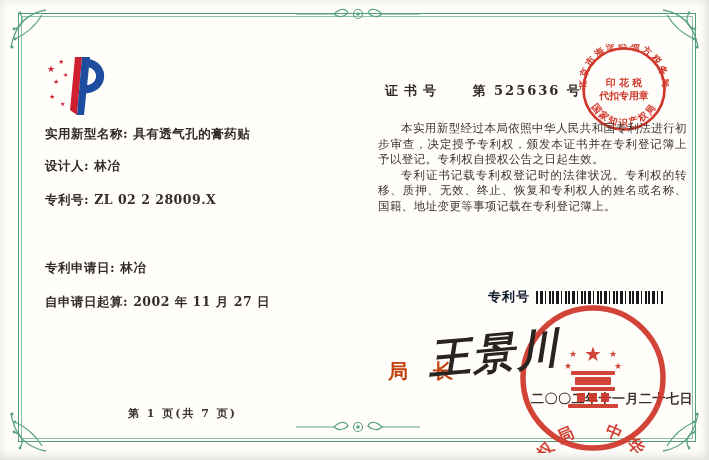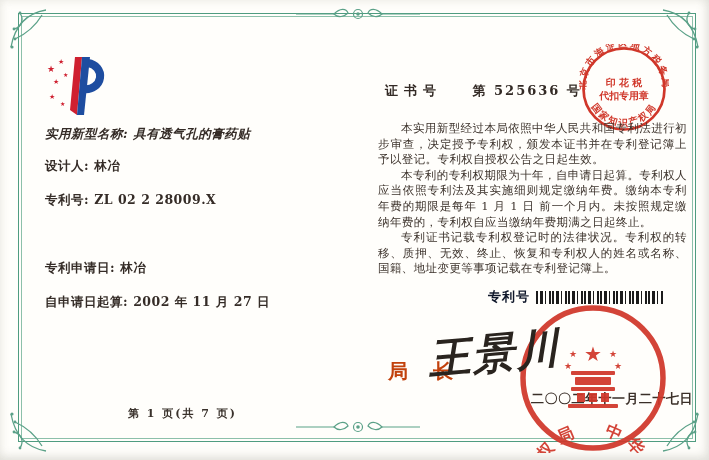--- a/index.html
+++ b/index.html
@@ -36,21 +36,21 @@
     position:absolute;left:117px;top:66px;width:250px;
     font-size:28px;font-weight:bold;color:#c3151c;
     letter-spacing:5px;white-space:nowrap;
   }
 
   .field{
     position:absolute;left:45px;white-space:nowrap;
     font-size:12.5px;font-weight:bold;color:#352c27;letter-spacing:.5px;
   }
   .field .fvalue{margin-left:5px;font-weight:bold;}
-  .f0{top:126px;font-style:italic;} .f1{top:158px;} .f2{top:192px;}
+  .f0{top:126px;} .f1{top:158px;} .f2{top:192px;}
   .f3{top:226px;} .f4{top:260px;} .f5{top:294px;}
 
   .page-footer{
     position:absolute;left:128px;top:406px;
     font-size:11px;color:#3a322c;font-weight:bold;letter-spacing:2px;
   }
 
   .certno-row{position:absolute;left:385px;top:82px;font-size:13px;font-weight:bold;color:#332a25;}
   .certno-label{letter-spacing:6px;}
   .certno-value{margin-left:26px;letter-spacing:2px;}
@@ -219,21 +219,20 @@
     </text>
     <text font-size="10.5" fill="#d0372a" font-weight="bold" letter-spacing="2">
       <textPath href="#taxBottom" startOffset="50%" text-anchor="middle">国家知识产权局</textPath>
     </text>
     <text x="50" y="47" font-size="11" fill="#d0372a" font-weight="bold" text-anchor="middle">印 花 税</text>
     <text x="50" y="61" font-size="11" fill="#d0372a" font-weight="bold" text-anchor="middle">代扣专用章</text>
   </svg>
 
   <div class="body-text">
     <p class="p1">本实用新型经过本局依照中华人民共和国专利法进行初步审查，决定授予专利权，颁发本证书并在专利登记簿上予以登记。专利权自授权公告之日起生效。</p>
-    <p class="p2">本专利的专利权期限为十年，自申请日起算。专利权人应当依照专利法及其实施细则规定缴纳年费。缴纳本专利年费的期限是每年 1 月 1 日 前一个月内。未按照规定缴纳年费的，专利权自应当缴纳年费期满之日起终止。</p>
     <p class="p3">专利证书记载专利权登记时的法律状况。专利权的转移、质押、无效、终止、恢复和专利权人的姓名或名称、国籍、地址变更等事项记载在专利登记簿上。</p>
   </div>
 
   <div class="patentno-row">
     <span class="patentno-label">专利号</span>
     <span class="barcode"></span>
   </div>
 
   <div class="director-row">局 长</div>
   <div class="signature">王景川</div>

